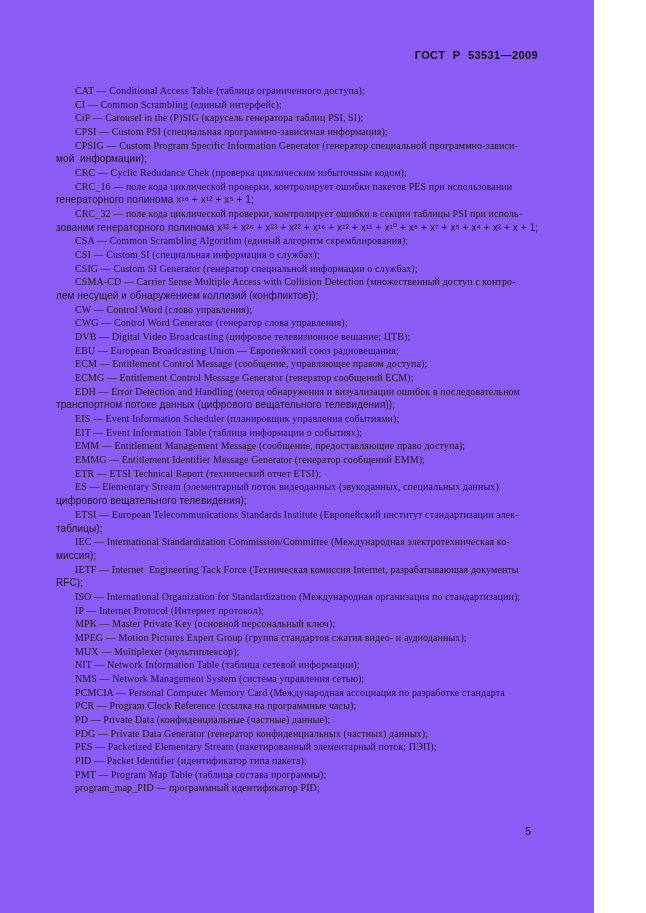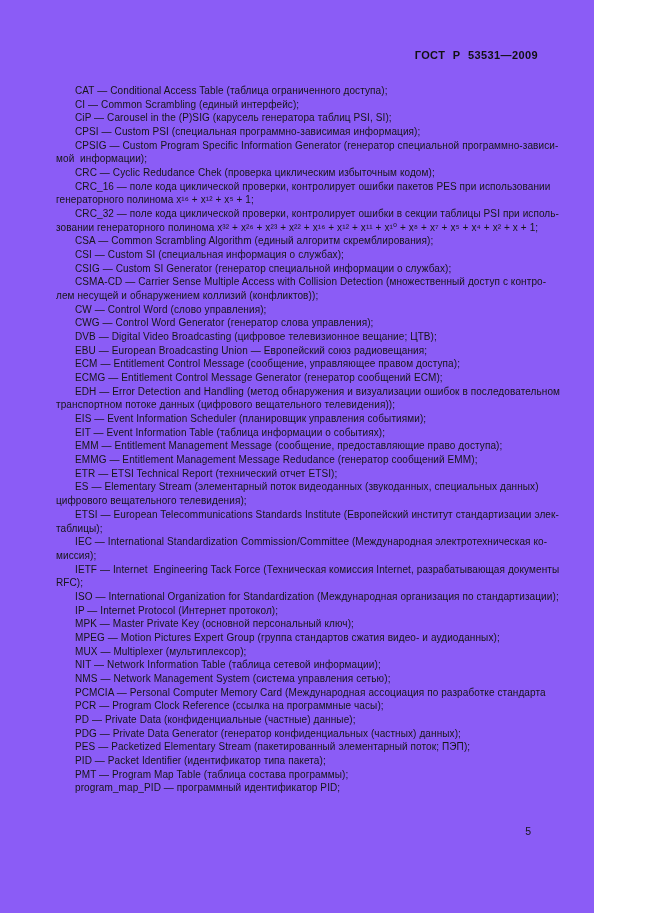--- a/index.html
+++ b/index.html
@@ -34,20 +34,21 @@
     width: 540px;
     font-size: 10px;
     line-height: 13.67px;
   }
   .line {
     white-space: pre;
     letter-spacing: 0.1px;
   }
   .line.indent {
     padding-left: 19px;
+    font-family: Liberation Serif, serif;
   }
   .page-number {
     position: absolute;
     top: 825px;
     right: 63px;
     font-size: 10.5px;
     color: #161616;
   }
 </style>
 </head>
@@ -77,21 +78,21 @@
       <div class="line indent">CWG — Control Word Generator (генератор слова управления);</div>
       <div class="line indent">DVB — Digital Video Broadcasting (цифровое телевизионное вещание; ЦТВ);</div>
       <div class="line indent">EBU — European Broadcasting Union — Европейский союз радиовещания;</div>
       <div class="line indent">ECM — Entitlement Control Message (сообщение, управляющее правом доступа);</div>
       <div class="line indent">ECMG — Entitlement Control Message Generator (генератор сообщений ECM);</div>
       <div class="line indent">EDH — Error Detection and Handling (метод обнаружения и визуализации ошибок в последовательном</div>
       <div class="line">транспортном потоке данных (цифрового вещательного телевидения));</div>
       <div class="line indent">EIS — Event Information Scheduler (планировщик управления событиями);</div>
       <div class="line indent">EIT — Event Information Table (таблица информации о событиях);</div>
       <div class="line indent">EMM — Entitlement Management Message (сообщение, предоставляющие право доступа);</div>
-      <div class="line indent">EMMG — Entitlement Management Message Redudance (генератор сообщений EMM);</div>
+      <div class="line indent">EMMG — Entitlement Identifier Message Generator (генератор сообщений EMM);</div>
       <div class="line indent">ETR — ETSI Technical Report (технический отчет ETSI);</div>
       <div class="line indent">ES — Elementary Stream (элементарный поток видеоданных (звукоданных, специальных данных)</div>
       <div class="line">цифрового вещательного телевидения);</div>
       <div class="line indent">ETSI — European Telecommunications Standards Institute (Европейский институт стандартизации элек-</div>
       <div class="line">таблицы);</div>
       <div class="line indent">IEC — International Standardization Commission/Committee (Международная электротехническая ко-</div>
       <div class="line">миссия);</div>
       <div class="line indent">IETF — Internet  Engineering Tack Force (Техническая комиссия Internet, разрабатывающая документы</div>
       <div class="line">RFC);</div>
       <div class="line indent">ISO — International Organization for Standardization (Международная организация по стандартизации);</div>

